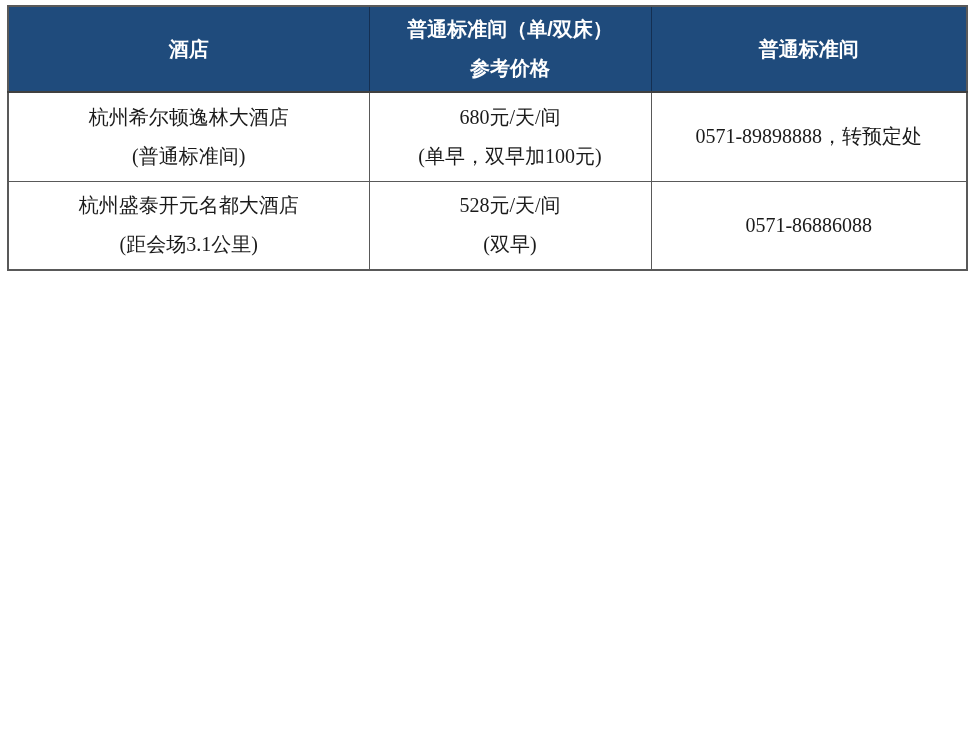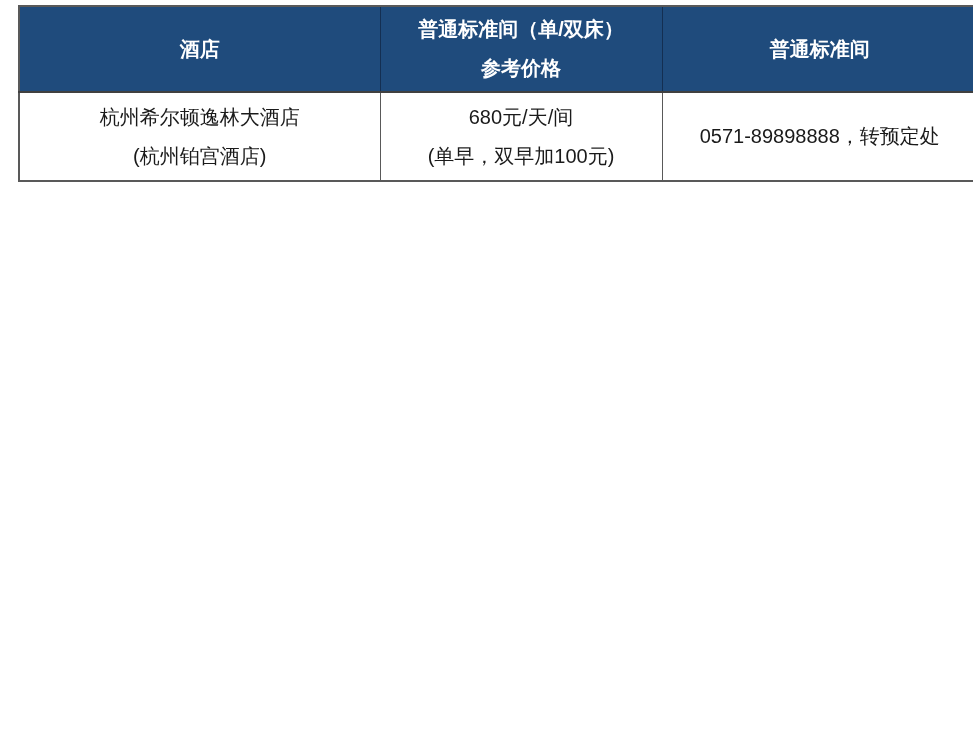--- a/index.html
+++ b/index.html
@@ -7,21 +7,21 @@
     padding: 0;
     width: 973px;
     height: 733px;
     background: #FFFFFF;
     font-family: "Liberation Sans", "DejaVu Sans", sans-serif;
   }
   .page {
     box-sizing: border-box;
     width: 973px;
     height: 733px;
-    padding: 5px 18px;
+    padding: 5px 7px;
   }
   table.hotel-table {
     border-collapse: collapse;
     table-layout: fixed;
     width: 959px;
     border: 2px solid #595959;
   }
   col.c-hotel { width: 361px; }
   col.c-price { width: 282px; }
   col.c-phone { width: 316px; }
@@ -35,20 +35,21 @@
     background: #1F4B7C;
     color: #FFFFFF;
     font-weight: bold;
     font-size: 20px;
     height: 84px;
     border: 1px solid #142F52;
     border-bottom: 2px solid #404040;
   }
   tbody tr {
     height: 89px;
+    font-family: Liberation Serif, serif;
   }
   tbody td {
     font-size: 20px;
     color: #1A1A1A;
     font-weight: normal;
   }
   .line {
     line-height: 39px;
   }
 </style>
@@ -73,25 +74,38 @@
         </th>
         <th>
           <div class="line">普通标准间</div>
         </th>
       </tr>
     </thead>
     <tbody>
       <tr>
         <td>
           <div class="line">杭州希尔顿逸林大酒店</div>
-          <div class="line">(杭州铂宫酒店)</div>
+          <div class="line">(普通标准间)</div>
         </td>
         <td>
           <div class="line">680元/天/间</div>
           <div class="line">(单早，双早加100元)</div>
         </td>
         <td>
           <div class="line">0571-89898888，转预定处</div>
         </td>
       </tr>
+      <tr>
+        <td>
+          <div class="line">杭州盛泰开元名都大酒店</div>
+          <div class="line">(距会场3.1公里)</div>
+        </td>
+        <td>
+          <div class="line">528元/天/间</div>
+          <div class="line">(双早)</div>
+        </td>
+        <td>
+          <div class="line">0571-86886088</div>
+        </td>
+      </tr>
     </tbody>
   </table>
 </div>
 
 </body></html>

